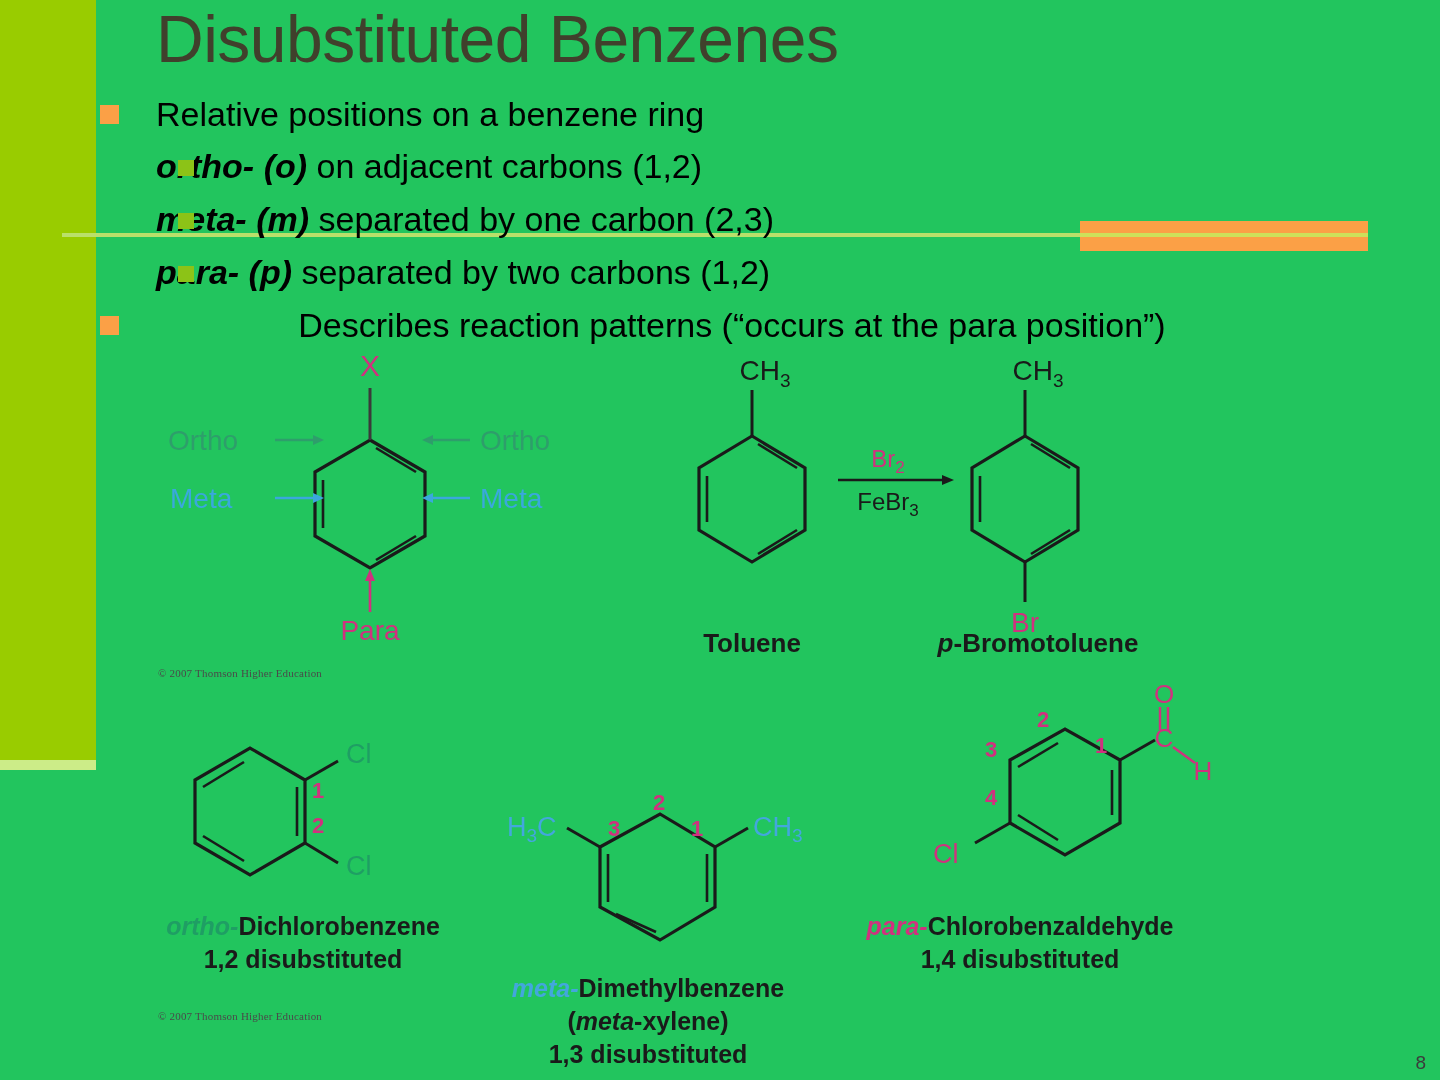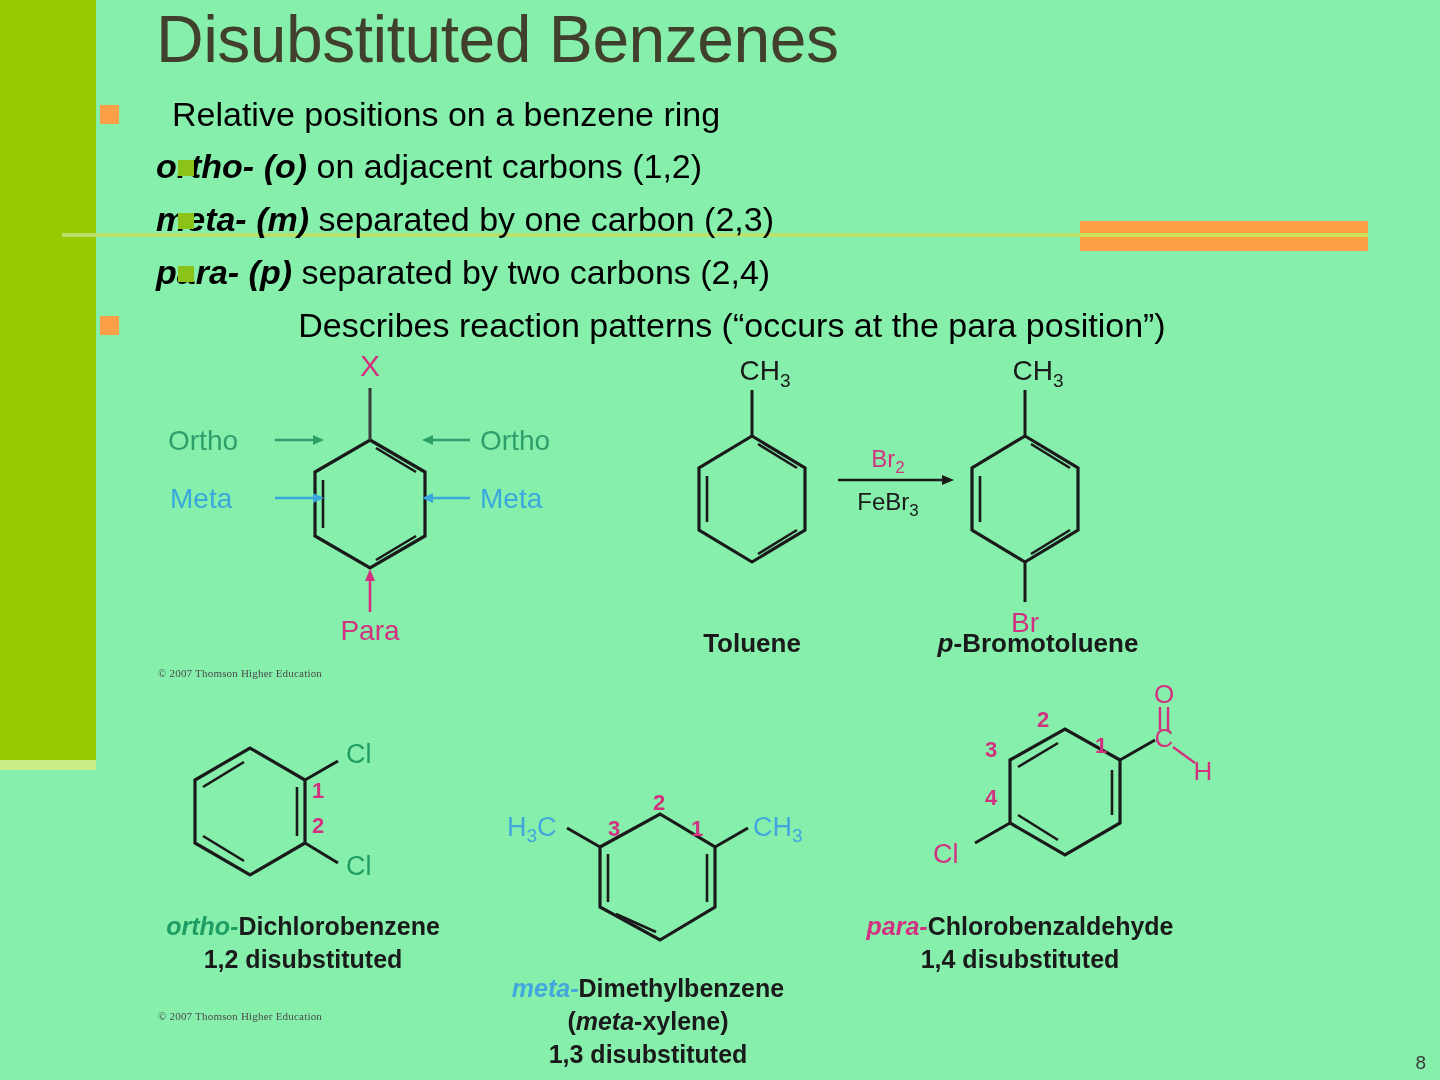--- a/index.html
+++ b/index.html
@@ -3,21 +3,21 @@
 <meta charset="utf-8">
 <style>
   html,body{margin:0;padding:0;}
   body{
     width:1440px;height:1080px;
     background:#ffffff;
     font-family:"Liberation Sans", sans-serif;
     position:relative;
     overflow:hidden;
   }
-  .slide{position:absolute;inset:0;background:#86efac;}
+  .slide{position:absolute;inset:0;background:#22c55e;}
 
   
   .green-sidebar{
     position:absolute;left:0;top:0;width:96px;height:768px;
     background:#99cc00;
   }
   .green-sidebar-foot{
     position:absolute;left:0;top:760px;width:96px;height:10px;
     background:#ccec88;
   }
@@ -41,21 +41,21 @@
   .title{
     position:absolute;left:156px;top:2px;
     font-size:66px;line-height:74px;
     color:#40402c;
     letter-spacing:-0.5px;
     white-space:nowrap;
   }
 
   
   .bullets{position:absolute;left:96px;top:88px;width:1200px;}
-  .b1{position:relative;padding-left:76px;margin:0 0 0 0;height:52px;}
+  .b1{position:relative;padding-left:60px;margin:0 0 0 0;height:52px;}
   .b1 .mark{
     position:absolute;left:4px;top:17px;width:19px;height:19px;background:#f9a council;
   }
   .b1 .mark{background:#fba046;}
   .b1 .txt{font-size:34px;line-height:52px;color:#000;white-space:nowrap;}
 
   .b2{position:relative;padding-left:60px;height:53px;}
   .b2 .mark{
     position:absolute;left:82px;top:20px;width:16px;height:16px;background:#8cc317;
   }
@@ -106,21 +106,21 @@
       <span class="txt"><span class="em">ortho- (o)</span><span> on adjacent carbons (1,2)</span></span>
     </div>
 
     <div class="b2">
       <span class="mark"></span>
       <span class="txt"><span class="em">meta- (m)</span><span> separated by one carbon (2,3)</span></span>
     </div>
 
     <div class="b2">
       <span class="mark"></span>
-      <span class="txt"><span class="em">para- (p)</span><span> separated by two carbons (2,4)</span></span>
+      <span class="txt"><span class="em">para- (p)</span><span> separated by two carbons (1,2)</span></span>
     </div>
 
     <div class="row-b1-describe">
       <span class="mark"></span>
       <span class="txt">Describes reaction patterns (“occurs at the para position”)</span>
     </div>
 
   </div>
 
   <div class="fig" style="left:150px;top:340px;width:470px;height:310px;">

